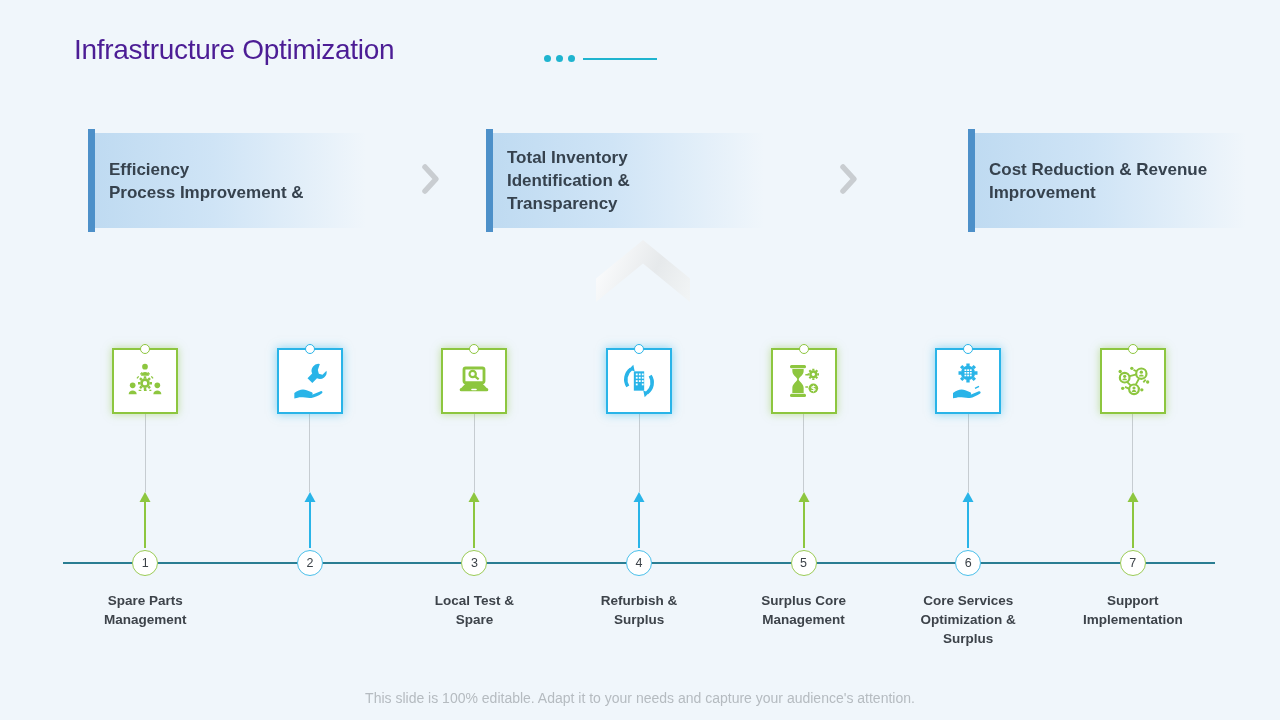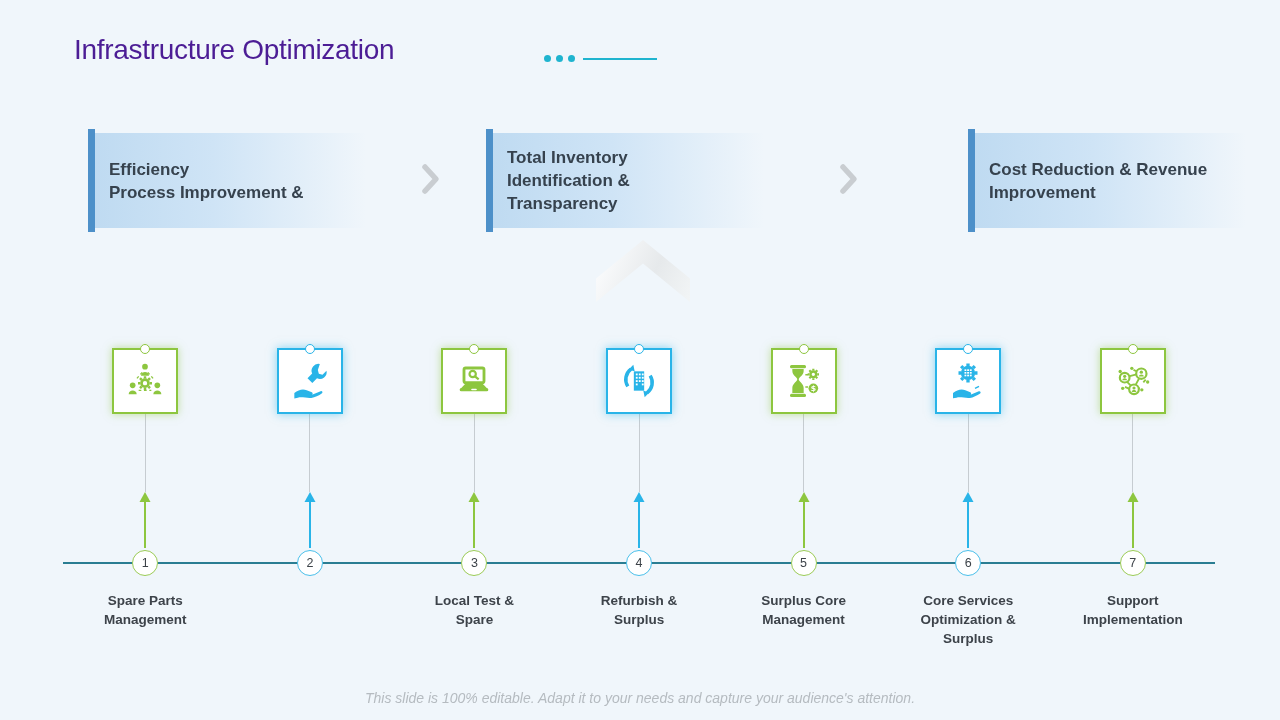--- a/index.html
+++ b/index.html
@@ -49,21 +49,21 @@
   .num{box-sizing:border-box;width:26px;height:26px;margin-top:2px;border-radius:50%;
        background:#fff;border:1.5px solid;display:flex;align-items:center;justify-content:center;
        font-size:12.5px;color:#3c4248;position:relative;z-index:1;}
   .green .num{border-color:#9bcb55}
   .cyan  .num{border-color:#49bfea}
   .tl-label{margin-top:15px;font-size:13.5px;font-weight:700;color:#3d434a;
        line-height:19px;text-align:center;}
   .tl-label div:empty{display:none}
 
   .footer{position:absolute;left:0;right:0;top:690px;text-align:center;
-       font-size:14px;color:#b5bbc0;font-style:italic;}
+       font-size:14px;color:#b5bbc0;}
 </style>
 </head>
 <body>
 
 <div class="slide">
 
   <div class="title">Infrastructure Optimization</div>
   <div class="accent">
     <span class="dot"></span>
     <span class="dot"></span>

